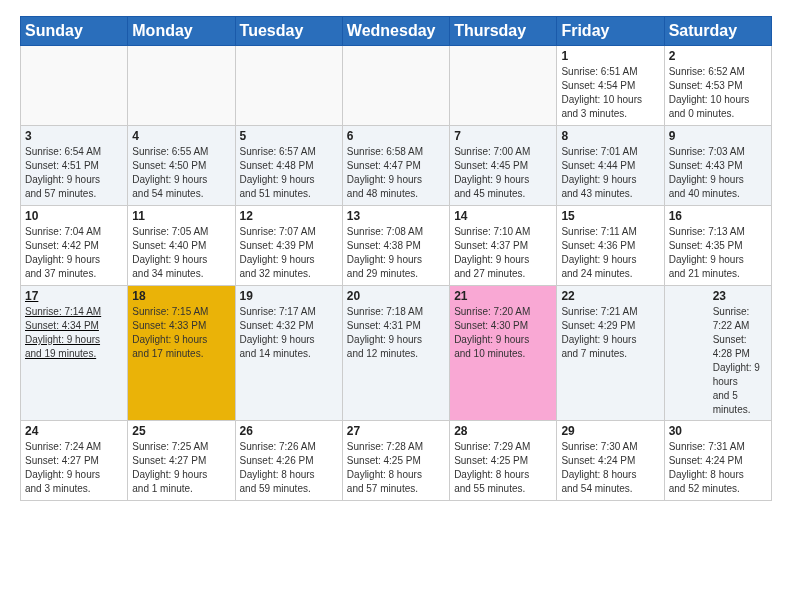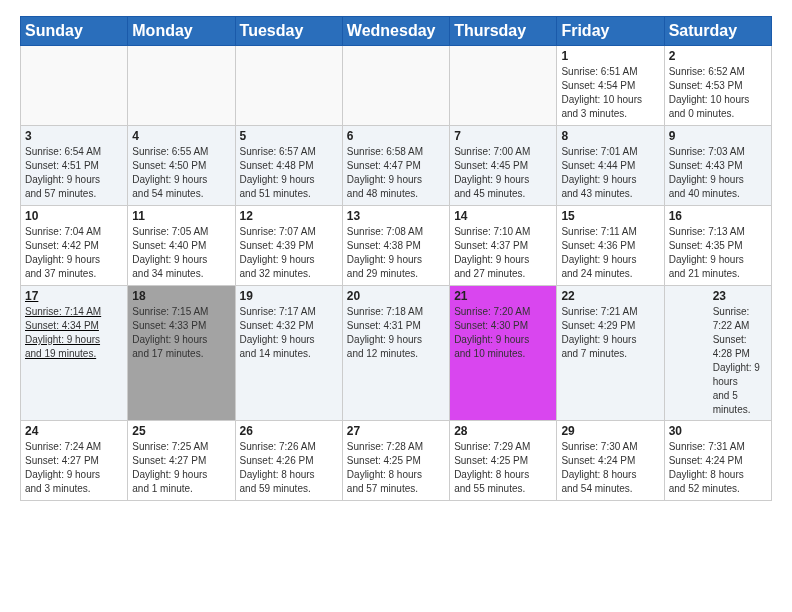--- a/index.html
+++ b/index.html
@@ -121,24 +121,24 @@
           <td><span class="day-num">10</span><span class="day-info">Sunrise: 7:04 AM<br>Sunset: 4:42 PM<br>Daylight: 9 hours<br>and 37 minutes.</span></td>
           <td><span class="day-num">11</span><span class="day-info">Sunrise: 7:05 AM<br>Sunset: 4:40 PM<br>Daylight: 9 hours<br>and 34 minutes.</span></td>
           <td><span class="day-num">12</span><span class="day-info">Sunrise: 7:07 AM<br>Sunset: 4:39 PM<br>Daylight: 9 hours<br>and 32 minutes.</span></td>
           <td><span class="day-num">13</span><span class="day-info">Sunrise: 7:08 AM<br>Sunset: 4:38 PM<br>Daylight: 9 hours<br>and 29 minutes.</span></td>
           <td><span class="day-num">14</span><span class="day-info">Sunrise: 7:10 AM<br>Sunset: 4:37 PM<br>Daylight: 9 hours<br>and 27 minutes.</span></td>
           <td><span class="day-num">15</span><span class="day-info">Sunrise: 7:11 AM<br>Sunset: 4:36 PM<br>Daylight: 9 hours<br>and 24 minutes.</span></td>
           <td><span class="day-num">16</span><span class="day-info">Sunrise: 7:13 AM<br>Sunset: 4:35 PM<br>Daylight: 9 hours<br>and 21 minutes.</span></td>
         </tr>
         <tr>
           <td style="background: rgb(240, 244, 248); text-decoration: underline;"><span class="day-num">17</span><span class="day-info">Sunrise: 7:14 AM<br>Sunset: 4:34 PM<br>Daylight: 9 hours<br>and 19 minutes.</span></td>
-          <td style="background: #a3a3a3;"><span class="day-num">18</span><span class="day-info">Sunrise: 7:15 AM<br>Sunset: 4:33 PM<br>Daylight: 9 hours<br>and 17 minutes.</span></td>
+          <td style="background: #eab308;"><span class="day-num">18</span><span class="day-info">Sunrise: 7:15 AM<br>Sunset: 4:33 PM<br>Daylight: 9 hours<br>and 17 minutes.</span></td>
           <td style="background: rgb(240, 244, 248);"><span class="day-num">19</span><span class="day-info">Sunrise: 7:17 AM<br>Sunset: 4:32 PM<br>Daylight: 9 hours<br>and 14 minutes.</span></td>
           <td style="background: rgb(240, 244, 248);"><span class="day-num">20</span><span class="day-info">Sunrise: 7:18 AM<br>Sunset: 4:31 PM<br>Daylight: 9 hours<br>and 12 minutes.</span></td>
-          <td style="background: #d946ef;"><span class="day-num">21</span><span class="day-info">Sunrise: 7:20 AM<br>Sunset: 4:30 PM<br>Daylight: 9 hours<br>and 10 minutes.</span></td>
+          <td style="background: #f9a8d4;"><span class="day-num">21</span><span class="day-info">Sunrise: 7:20 AM<br>Sunset: 4:30 PM<br>Daylight: 9 hours<br>and 10 minutes.</span></td>
           <td style="background: rgb(240, 244, 248);"><span class="day-num">22</span><span class="day-info">Sunrise: 7:21 AM<br>Sunset: 4:29 PM<br>Daylight: 9 hours<br>and 7 minutes.</span></td>
           <td style="background: rgb(240, 244, 248); padding-left: 48px;"><span class="day-num">23</span><span class="day-info">Sunrise: 7:22 AM<br>Sunset: 4:28 PM<br>Daylight: 9 hours<br>and 5 minutes.</span></td>
         </tr>
         <tr>
           <td><span class="day-num">24</span><span class="day-info">Sunrise: 7:24 AM<br>Sunset: 4:27 PM<br>Daylight: 9 hours<br>and 3 minutes.</span></td>
           <td><span class="day-num">25</span><span class="day-info">Sunrise: 7:25 AM<br>Sunset: 4:27 PM<br>Daylight: 9 hours<br>and 1 minute.</span></td>
           <td><span class="day-num">26</span><span class="day-info">Sunrise: 7:26 AM<br>Sunset: 4:26 PM<br>Daylight: 8 hours<br>and 59 minutes.</span></td>
           <td><span class="day-num">27</span><span class="day-info">Sunrise: 7:28 AM<br>Sunset: 4:25 PM<br>Daylight: 8 hours<br>and 57 minutes.</span></td>
           <td><span class="day-num">28</span><span class="day-info">Sunrise: 7:29 AM<br>Sunset: 4:25 PM<br>Daylight: 8 hours<br>and 55 minutes.</span></td>
           <td><span class="day-num">29</span><span class="day-info">Sunrise: 7:30 AM<br>Sunset: 4:24 PM<br>Daylight: 8 hours<br>and 54 minutes.</span></td>

